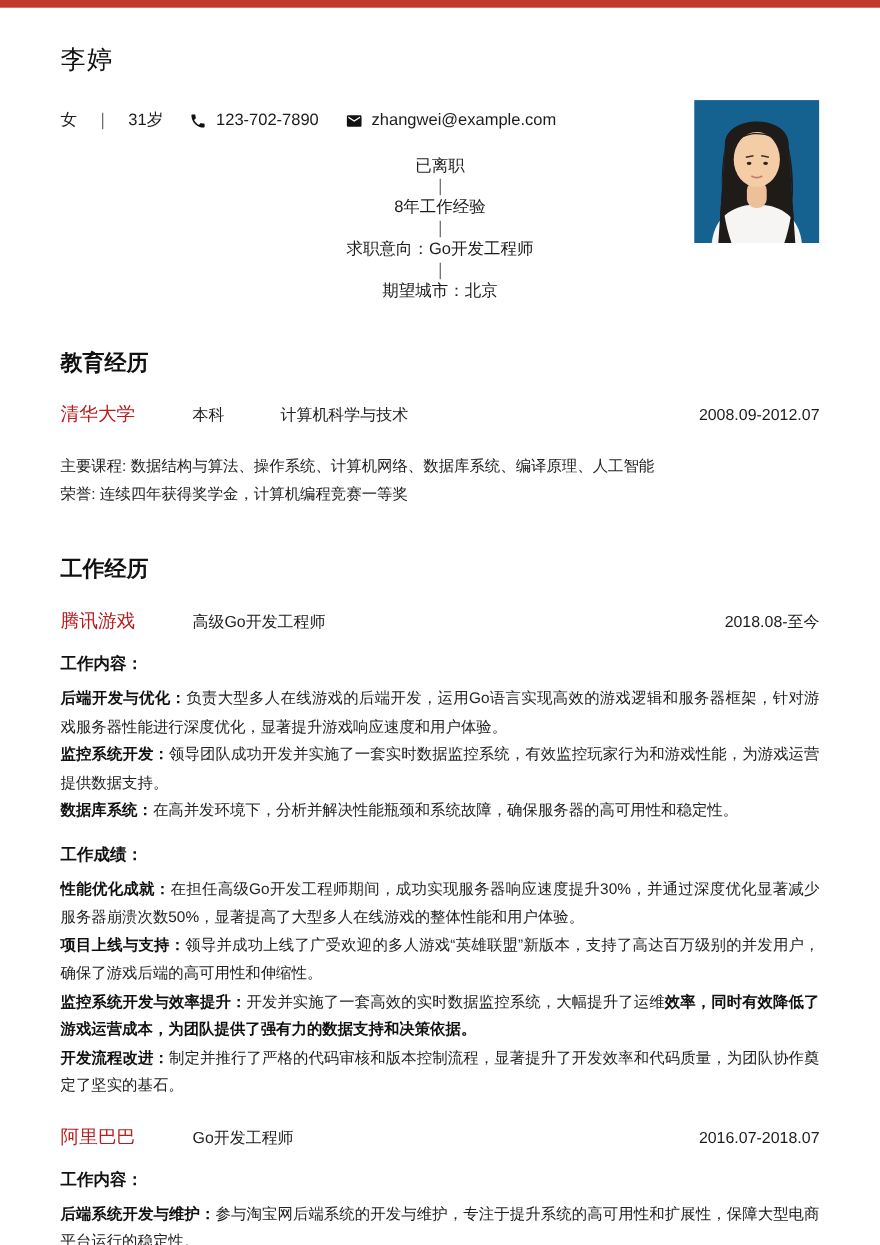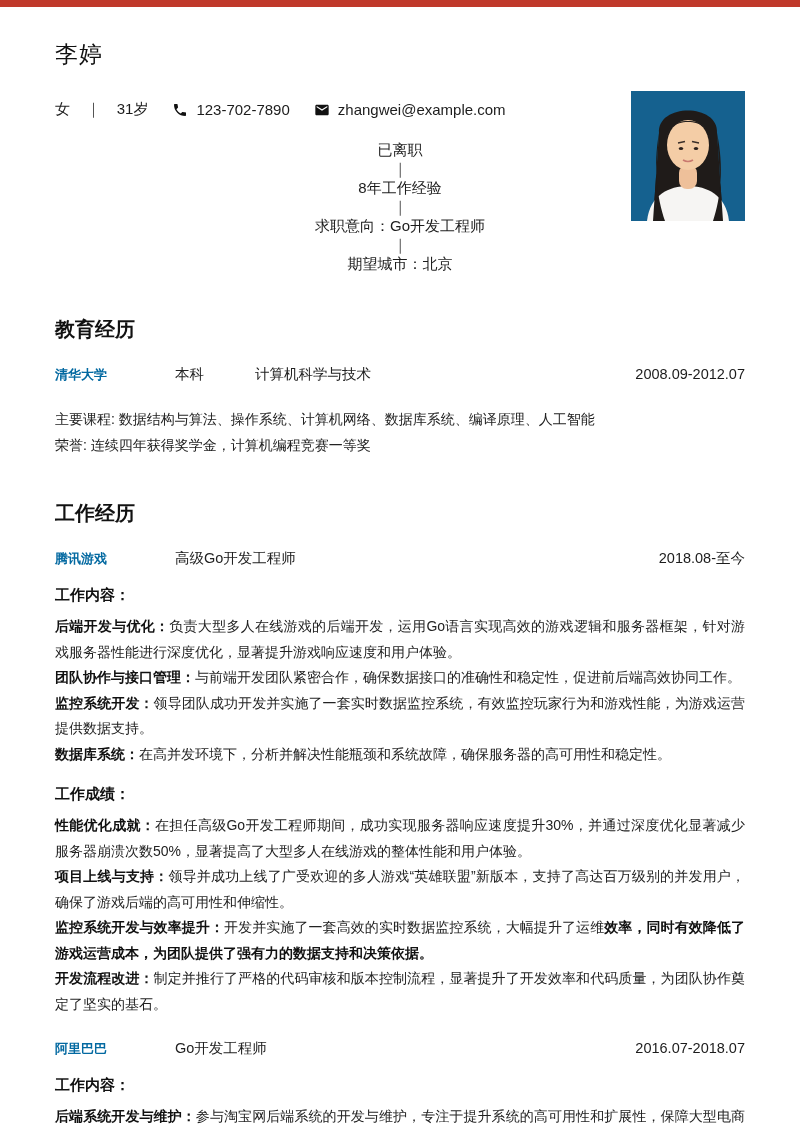--- a/index.html
+++ b/index.html
@@ -22,21 +22,21 @@
   .icon svg{width:16px;height:16px;fill:#111;}
   .status-line{margin-top:22px;font-size:15px;color:#1c1c1c;display:flex;align-items:center;flex-direction:column;}
   .photo{
     position:absolute;top:52px;right:55px;width:114px;height:130px;
     overflow:hidden;
   }
   .photo svg{display:block;width:114px;height:130px;}
   
   .section-heading{font-size:20px;font-weight:bold;color:#111;margin:42px 0 0 0;}
   .edu-row,.job-row{display:flex;align-items:baseline;margin-top:22px;font-size:14.5px;}
-  .school,.company{font-size:13px;font-weight:bold;color:#0369a1;min-width:120px;}
+  .school,.company{font-size:17px;font-weight:normal;color:#b91c1c;min-width:120px;}
   .degree{min-width:80px;}
   .date{margin-left:auto;color:#1c1c1c;}
   .edu-detail{margin-top:22px;font-size:14px;line-height:26px;color:#222;}
   .edu-detail p{margin:0;}
   .sub-heading{font-size:15px;font-weight:bold;color:#111;margin:18px 0 0 0;}
   .items{margin-top:9px;}
   .items p{margin:0;font-size:14px;line-height:25.5px;color:#222;text-align:justify;}
   .items strong{color:#111;}
   .job{margin:0;}
 </style>
@@ -115,21 +115,20 @@
   <div>
       <div class="job">
         <div class="job-row">
           <span class="company">腾讯游戏</span>
           <span class="job-title">高级Go开发工程师</span>
           <span class="date">2018.08-至今</span>
         </div>
         <h3 class="sub-heading">工作内容：</h3>
         <div class="items">
           <p class="item"><strong>后端开发与优化：</strong>负责大型多人在线游戏的后端开发，运用Go语言实现高效的游戏逻辑和服务器框架，针对游戏服务器性能进行深度优化，显著提升游戏响应速度和用户体验。</p>
-          <p class="item"><strong>团队协作与接口管理：</strong>与前端开发团队紧密合作，确保数据接口的准确性和稳定性，促进前后端高效协同工作。</p>
           <p class="item"><strong>监控系统开发：</strong>领导团队成功开发并实施了一套实时数据监控系统，有效监控玩家行为和游戏性能，为游戏运营提供数据支持。</p>
           <p class="item"><strong>数据库系统：</strong>在高并发环境下，分析并解决性能瓶颈和系统故障，确保服务器的高可用性和稳定性。</p>
         </div>
         <h3 class="sub-heading">工作成绩：</h3>
         <div class="items">
           <p class="item"><strong>性能优化成就：</strong>在担任高级Go开发工程师期间，成功实现服务器响应速度提升30%，并通过深度优化显著减少服务器崩溃次数50%，显著提高了大型多人在线游戏的整体性能和用户体验。</p>
           <p class="item"><strong>项目上线与支持：</strong>领导并成功上线了广受欢迎的多人游戏“英雄联盟”新版本，支持了高达百万级别的并发用户，确保了游戏后端的高可用性和伸缩性。</p>
           <p class="item"><strong>监控系统开发与效率提升：</strong>开发并实施了一套高效的实时数据监控系统，大幅提升了运维<strong>效率，同时有效降低了游戏运营成本，为团队提供了强有力的数据支持和决策依据。</strong></p>
           <p class="item"><strong>开发流程改进：</strong>制定并推行了严格的代码审核和版本控制流程，显著提升了开发效率和代码质量，为团队协作奠定了坚实的基石。</p>
         </div>

